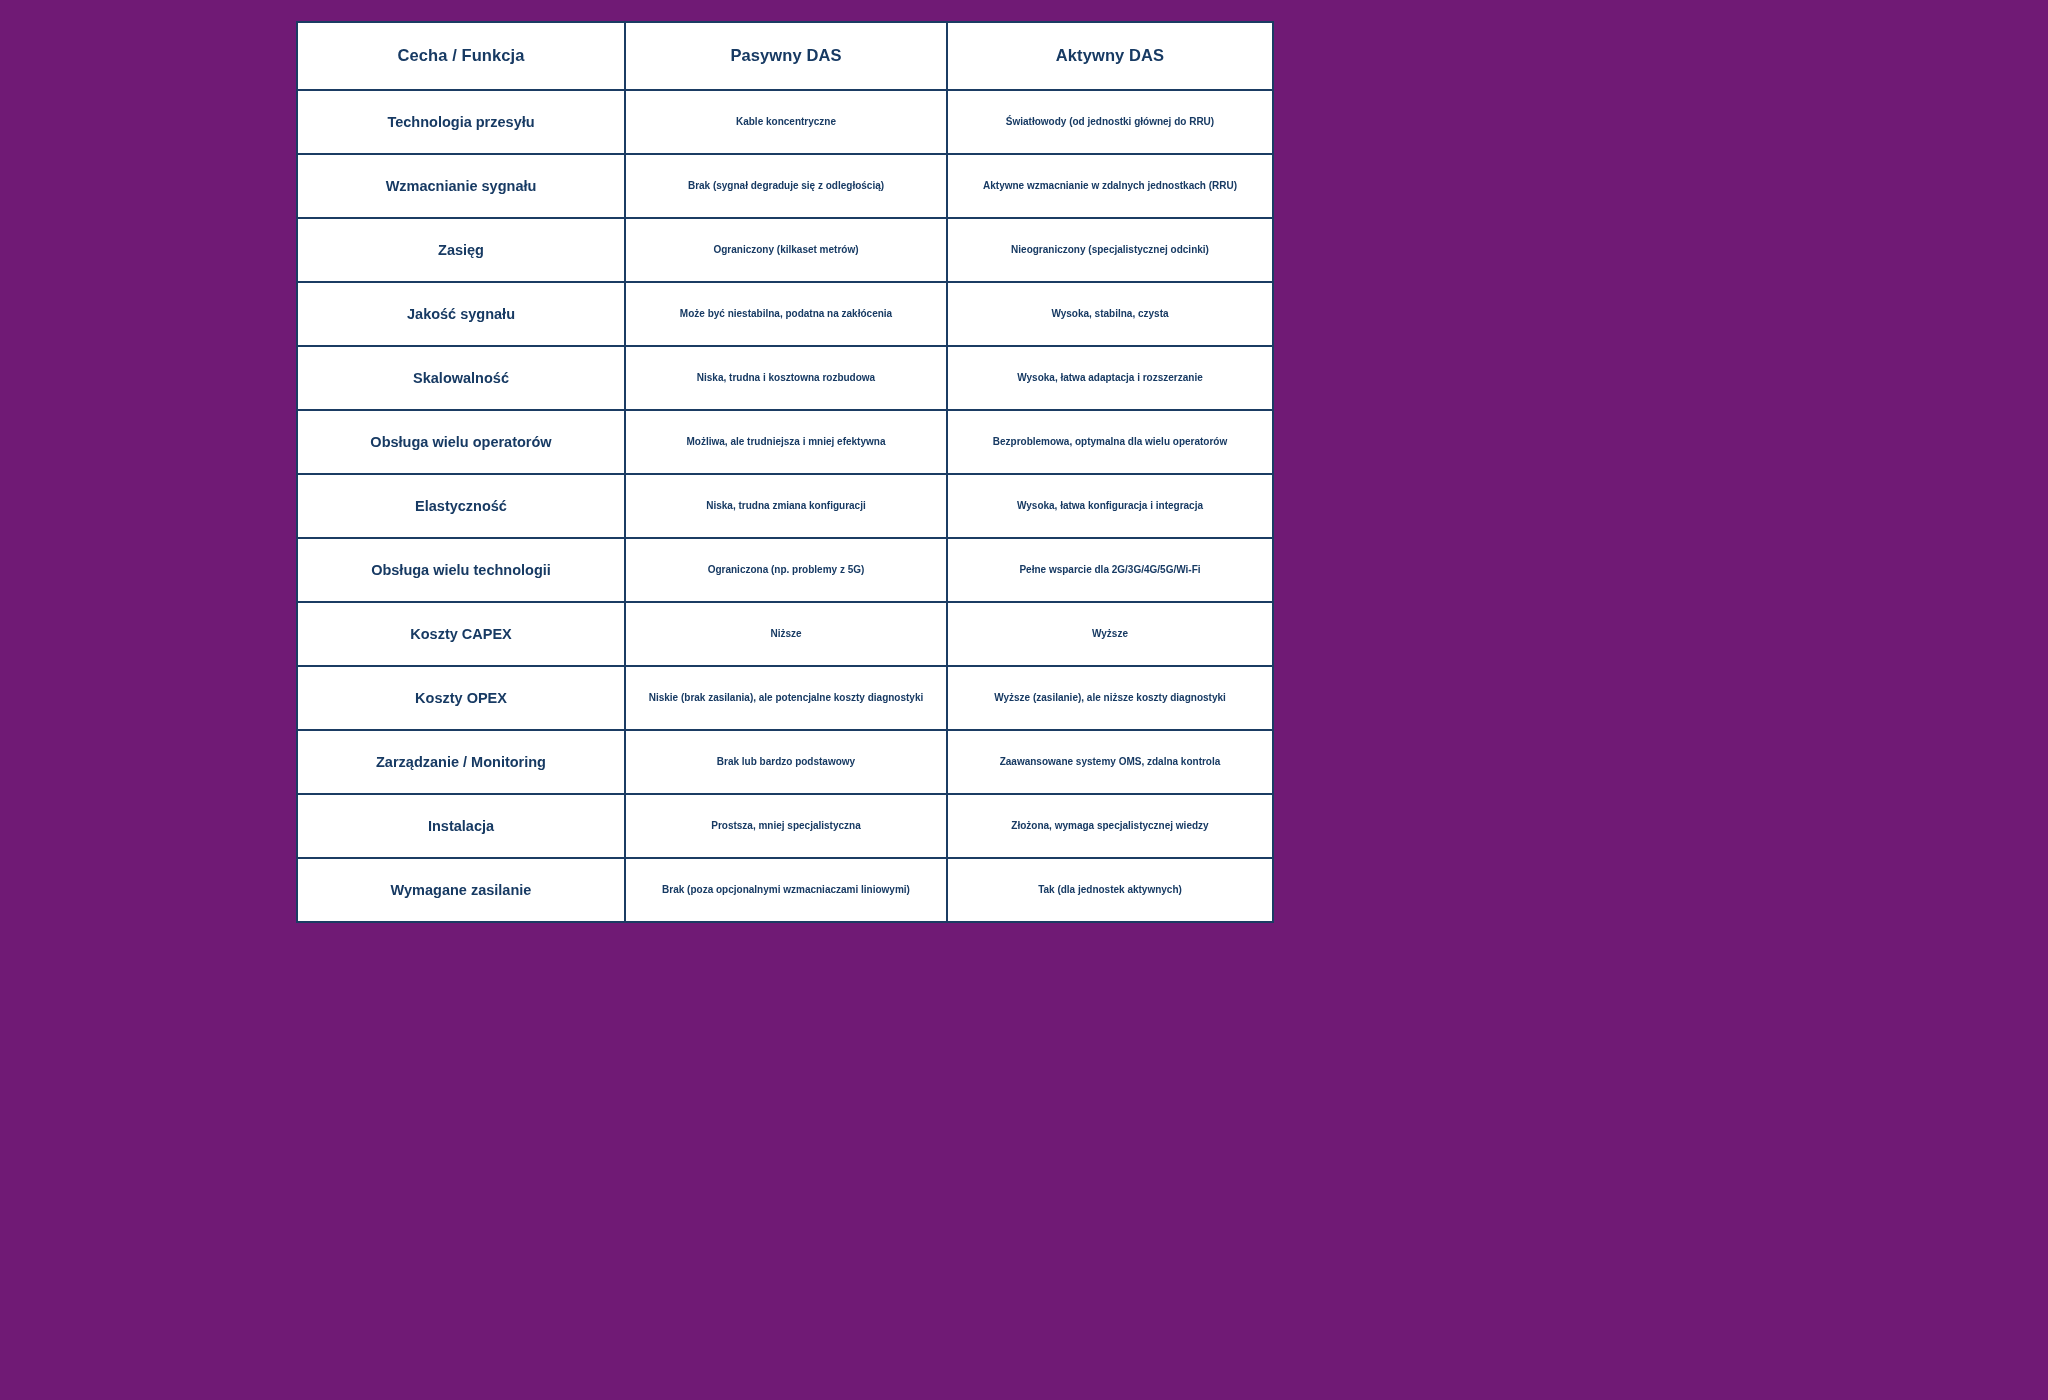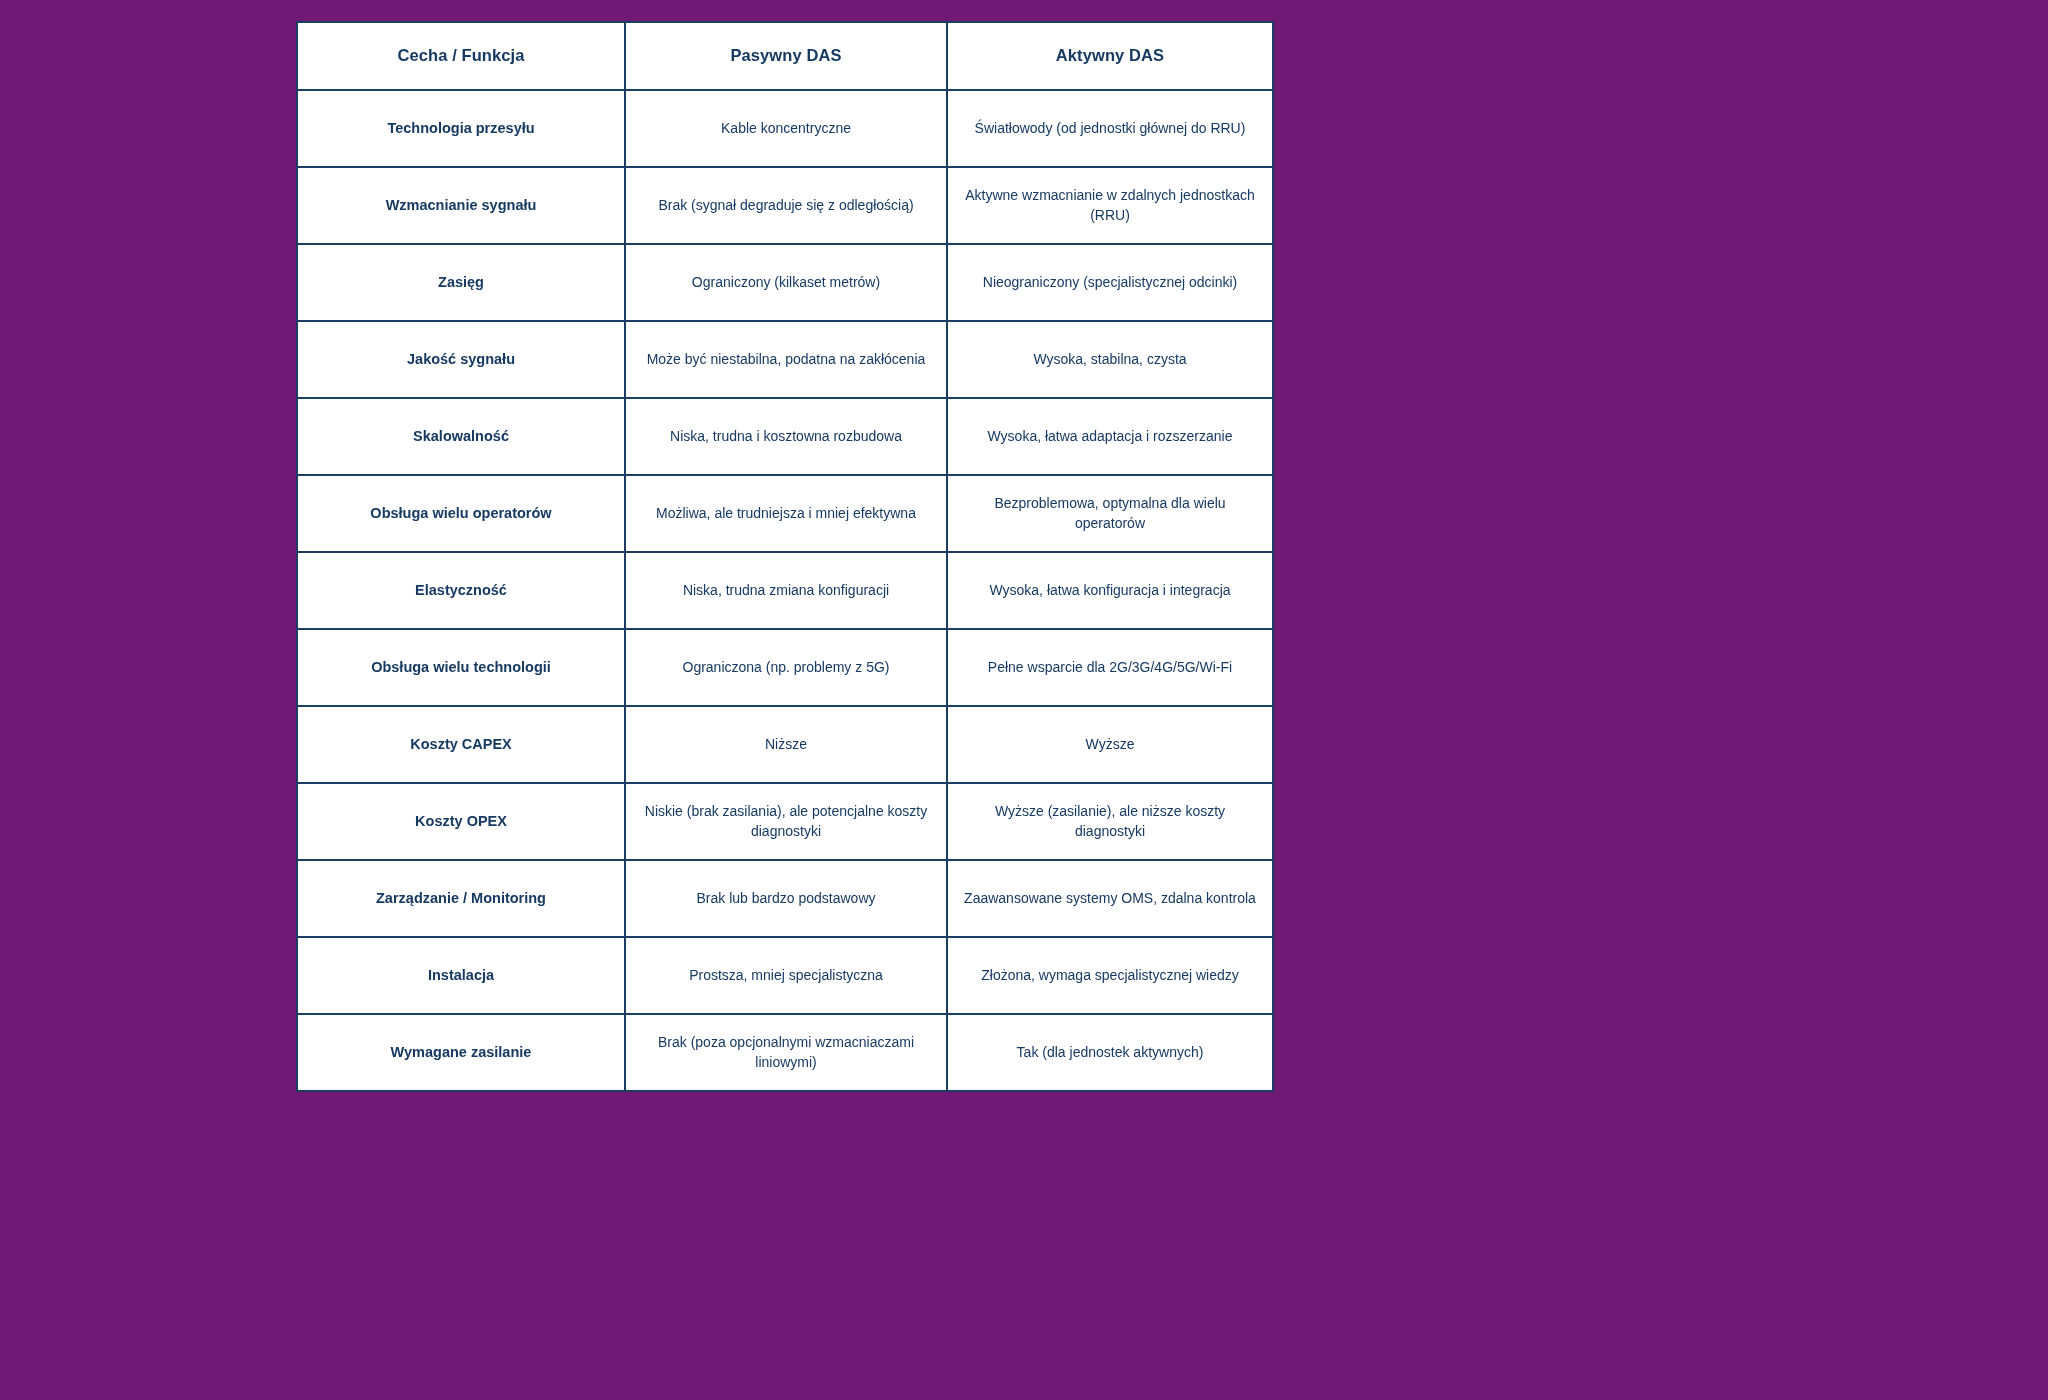--- a/index.html
+++ b/index.html
@@ -45,28 +45,28 @@
     padding: 10px 14px;
     line-height: 1.42;
     box-sizing: border-box;
   }
   table.cmp thead th {
     height: 68px;
     font-size: 16.5px;
     font-weight: bold;
     letter-spacing: 0.1px;
   }
-  table.cmp tbody tr { height: 77px; }
+  table.cmp tbody tr { height: 64px; }
   table.cmp tbody td.feature {
     font-size: 14.5px;
     font-weight: bold;
   }
   table.cmp tbody td.val {
-    font-size: 14px;
-    font-weight: normal;
+    font-size: 10px;
+    font-weight: bold;
   }
 </style>
 </head>
 <body>
 
 <div class="page">
   <div class="table-wrap">
     <table class="cmp">
       <colgroup>
         <col class="c0">

